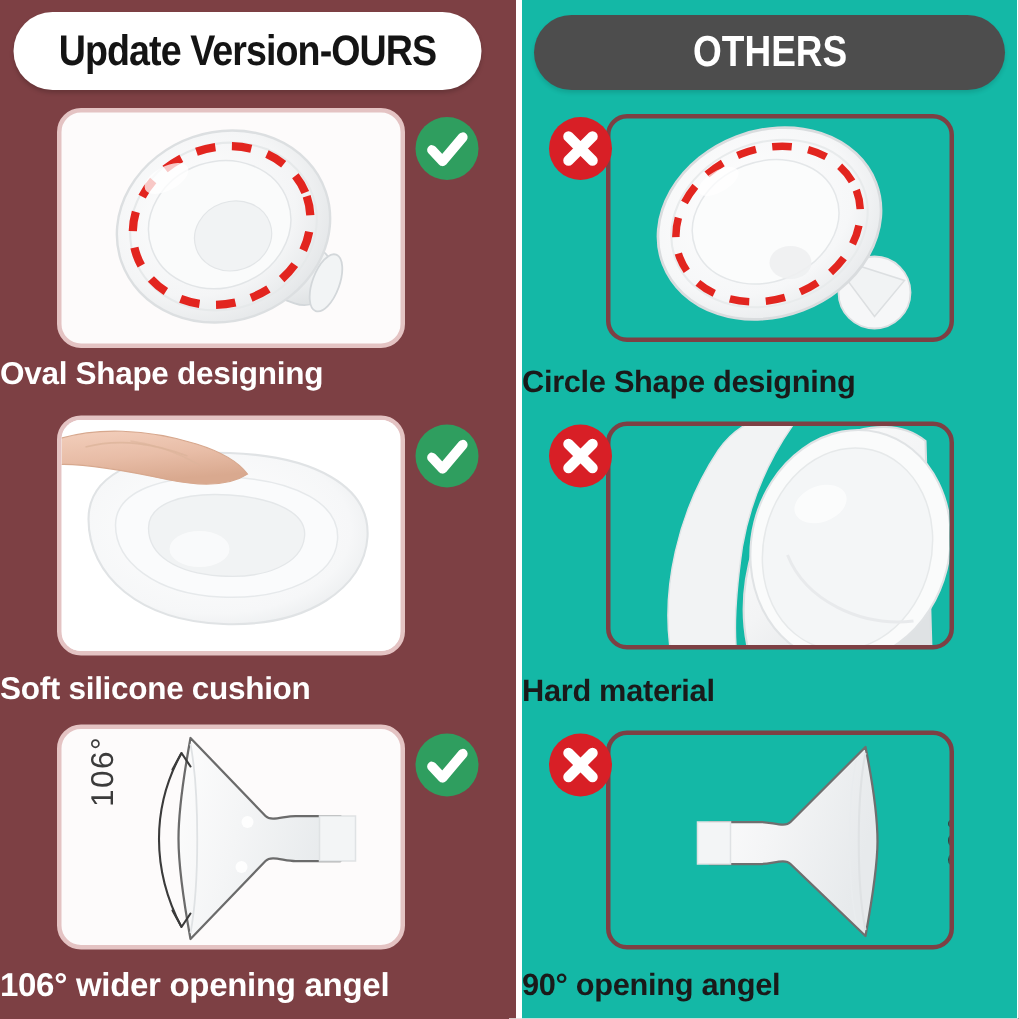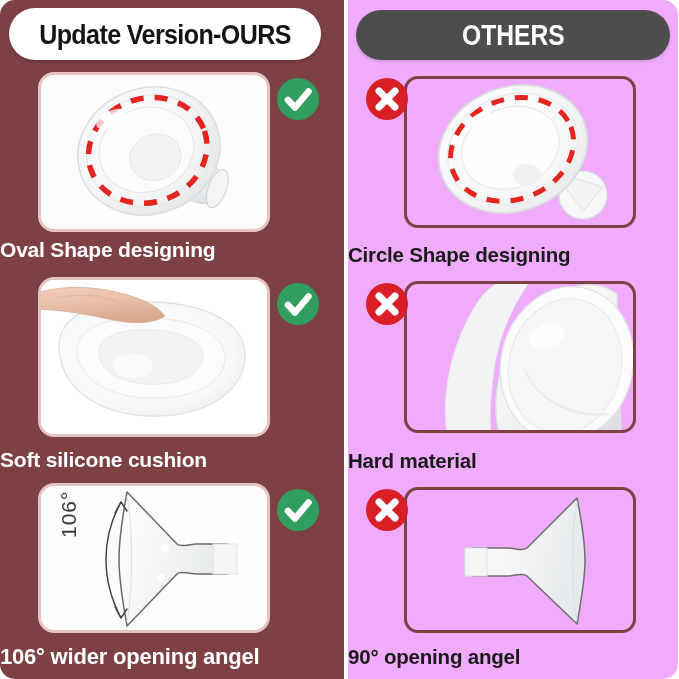--- a/index.html
+++ b/index.html
@@ -9,39 +9,38 @@
   }
   body {
     font-family: "Liberation Sans", sans-serif;
   }
   #infographic {
     position: relative;
     width: 678px;
     height: 679px;
     overflow: hidden;
     background: #ffffff;
-    border-radius: 15px;
   }
 
   
   .panel {
     position: absolute;
     top: 0;
     height: 679px;
     box-sizing: border-box;
   }
   #panel-ours {
     left: 0;
     width: 344px;
     background: #7d4044;
   }
   #panel-others {
     left: 348px;
     width: 331px;
-    background: #f0abfc;
+    background: #14b8a6;
   }
   .divider {
     position: absolute;
     top: 0;
     left: 344px;
     width: 4px;
     height: 679px;
     background: #ffffff;
   }
 

